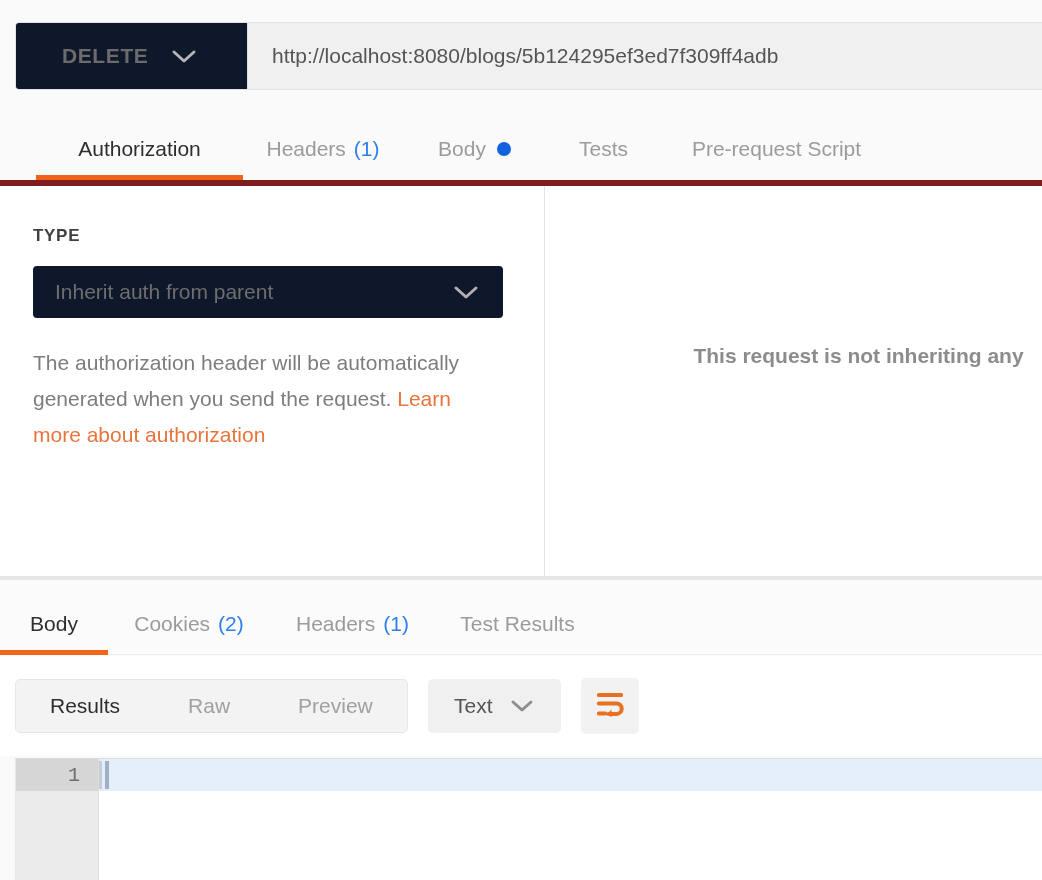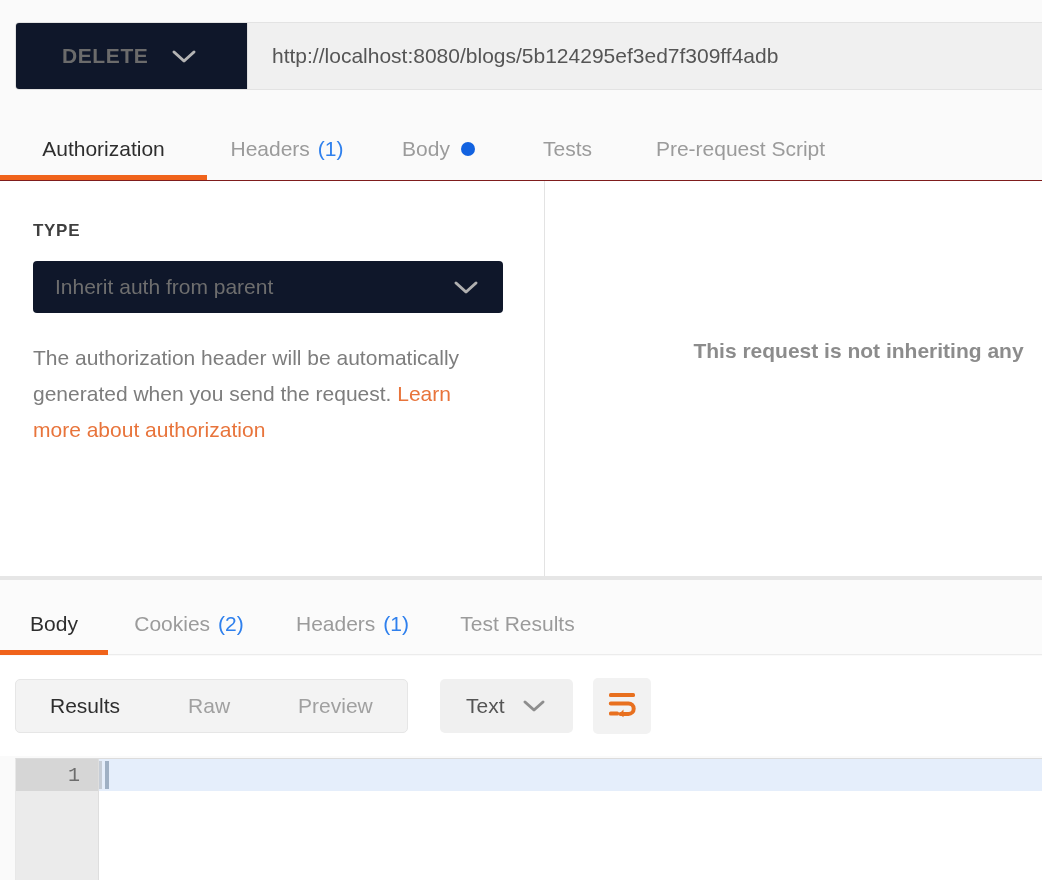--- a/index.html
+++ b/index.html
@@ -95,21 +95,21 @@
     height: 62px;
     display: flex;
     align-items: center;
     justify-content: center;
     font-size: 21px;
     color: #9b9b9b;
     cursor: pointer;
     white-space: nowrap;
   }
 
-  .tab.active { color: #2e2e2e; }
+  .tab.active { color: #2e2e2e; margin-left: 36px; }
 
   .tab .underline {
     position: absolute;
     left: 0;
     bottom: 0;
     width: 100%;
     height: 5px;
     background: #f0631b;
   }
 
@@ -130,21 +130,21 @@
   }
 
   
   .auth-area {
     position: absolute;
     left: 0;
     top: 180px;
     width: 1042px;
     height: 460px;
     background: #ffffff;
-    border-top: 1px solid #7f1d1d;
+    border-top: 6px solid #7f1d1d;
     display: flex;
   }
 
   .auth-left {
     width: 545px;
     height: 100%;
     border-right: 1px solid #e3e3e3;
     padding: 40px 0 0 33px;
   }
 
@@ -285,21 +285,21 @@
     justify-content: center;
     padding: 0 30px;
     font-size: 21px;
     color: #a0a0a0;
     cursor: pointer;
   }
 
   .seg-item.active { color: #2e2e2e; }
 
   .fmt-select {
-    margin-left: 32px;
+    margin-left: 20px;
     height: 54px;
     min-width: 133px;
     background: #f0f0f0;
     border-radius: 5px;
     display: flex;
     align-items: center;
     justify-content: center;
     gap: 16px;
     padding: 0 20px;
     cursor: pointer;

